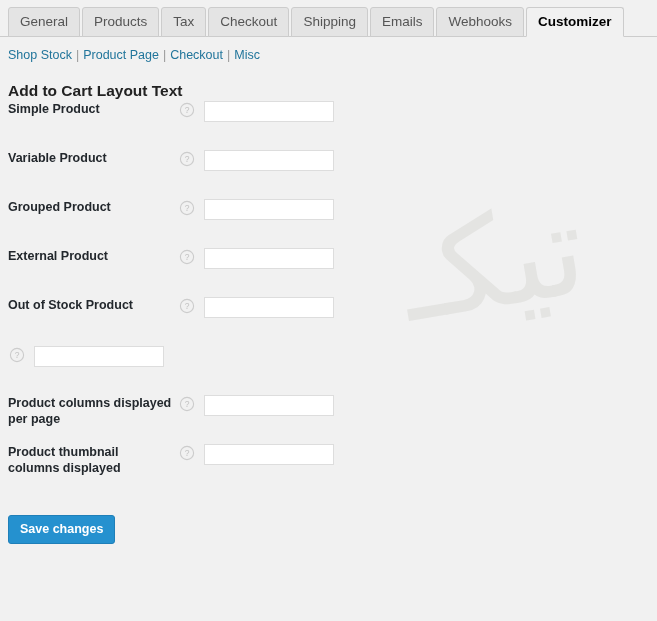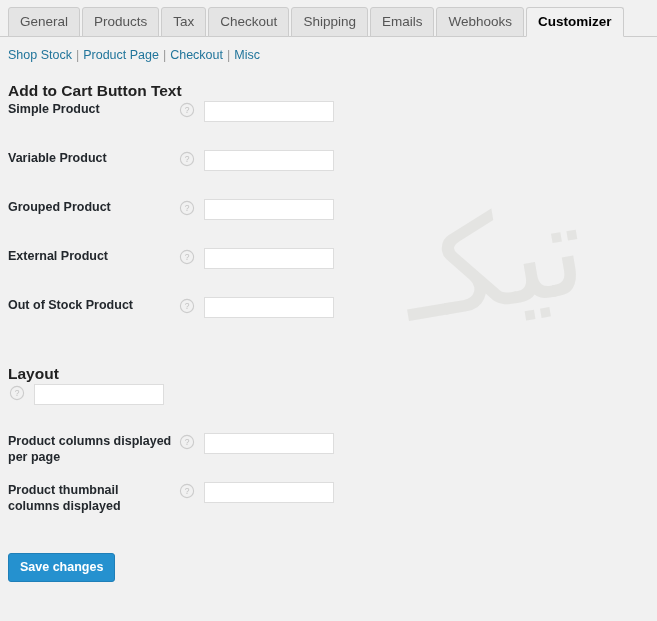--- a/index.html
+++ b/index.html
@@ -204,21 +204,21 @@
       <a class="tab">Checkout</a>
       <a class="tab">Shipping</a>
       <a class="tab">Emails</a>
       <a class="tab">Webhooks</a>
       <a class="tab active">Customizer</a>
     </nav>
 
   <div class="subnav"><a>Shop Stock</a><span class="sep">|</span><a>Product Page</a><span class="sep">|</span><a>Checkout</a><span class="sep">|</span><a>Misc</a></div>
 
   <div class="form-wrap">
-      <h2 class="section-title">Add to Cart Button Text</h2>
+      <h2 class="section-title">Add to Cart Layout Text</h2>
       <div class="fields">
         <div class="field-row">
           <div class="field-label">Simple Product</div>
           <span class="help-icon">
             <svg width="16" height="16" viewBox="0 0 16 16" aria-hidden="true">
               <circle cx="8" cy="8" r="6.6" fill="none" stroke="#cccccc" stroke-width="1.1"></circle>
               <text x="8" y="11.4" text-anchor="middle" font-family="Liberation Sans, sans-serif" font-size="8.5" fill="#c2c2c2">?</text>
             </svg>
           </span>
           <input type="text" class="field-input" placeholder="" style="">
@@ -257,21 +257,20 @@
           <div class="field-label">Out of Stock Product</div>
           <span class="help-icon">
             <svg width="16" height="16" viewBox="0 0 16 16" aria-hidden="true">
               <circle cx="8" cy="8" r="6.6" fill="none" stroke="#cccccc" stroke-width="1.1"></circle>
               <text x="8" y="11.4" text-anchor="middle" font-family="Liberation Sans, sans-serif" font-size="8.5" fill="#c2c2c2">?</text>
             </svg>
           </span>
           <input type="text" class="field-input" placeholder="" style="">
         </div>
       </div>
-      <h2 class="section-title">Layout</h2>
       <div class="fields">
         <div class="field-row">
           <span class="help-icon">
             <svg width="16" height="16" viewBox="0 0 16 16" aria-hidden="true">
               <circle cx="8" cy="8" r="6.6" fill="none" stroke="#cccccc" stroke-width="1.1"></circle>
               <text x="8" y="11.4" text-anchor="middle" font-family="Liberation Sans, sans-serif" font-size="8.5" fill="#c2c2c2">?</text>
             </svg>
           </span>
           <input type="text" class="field-input" placeholder="" style="">
         </div>

